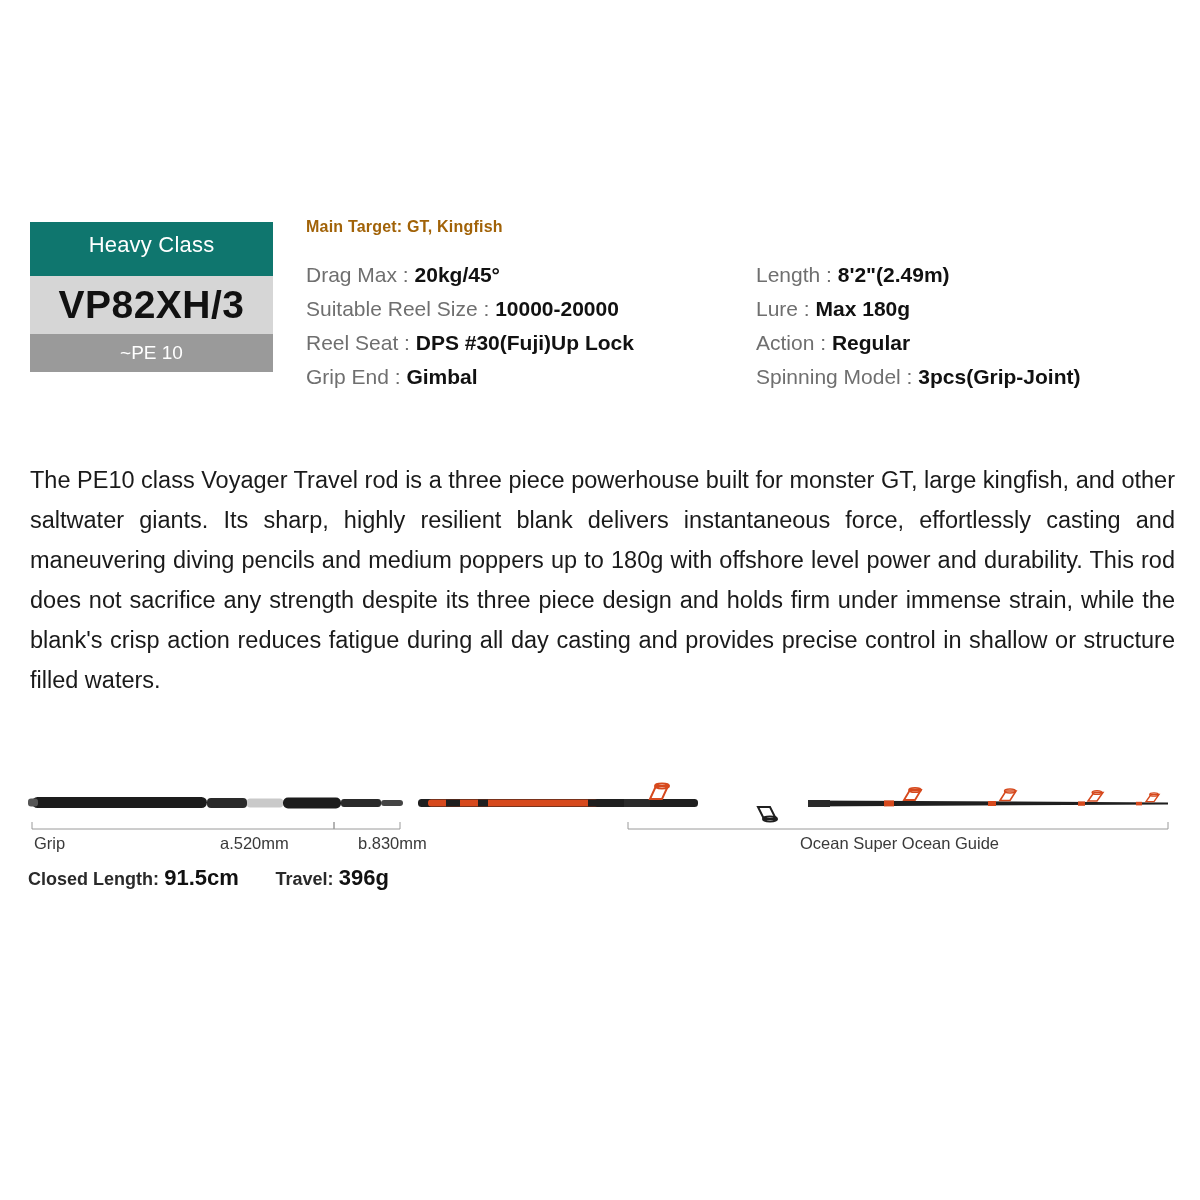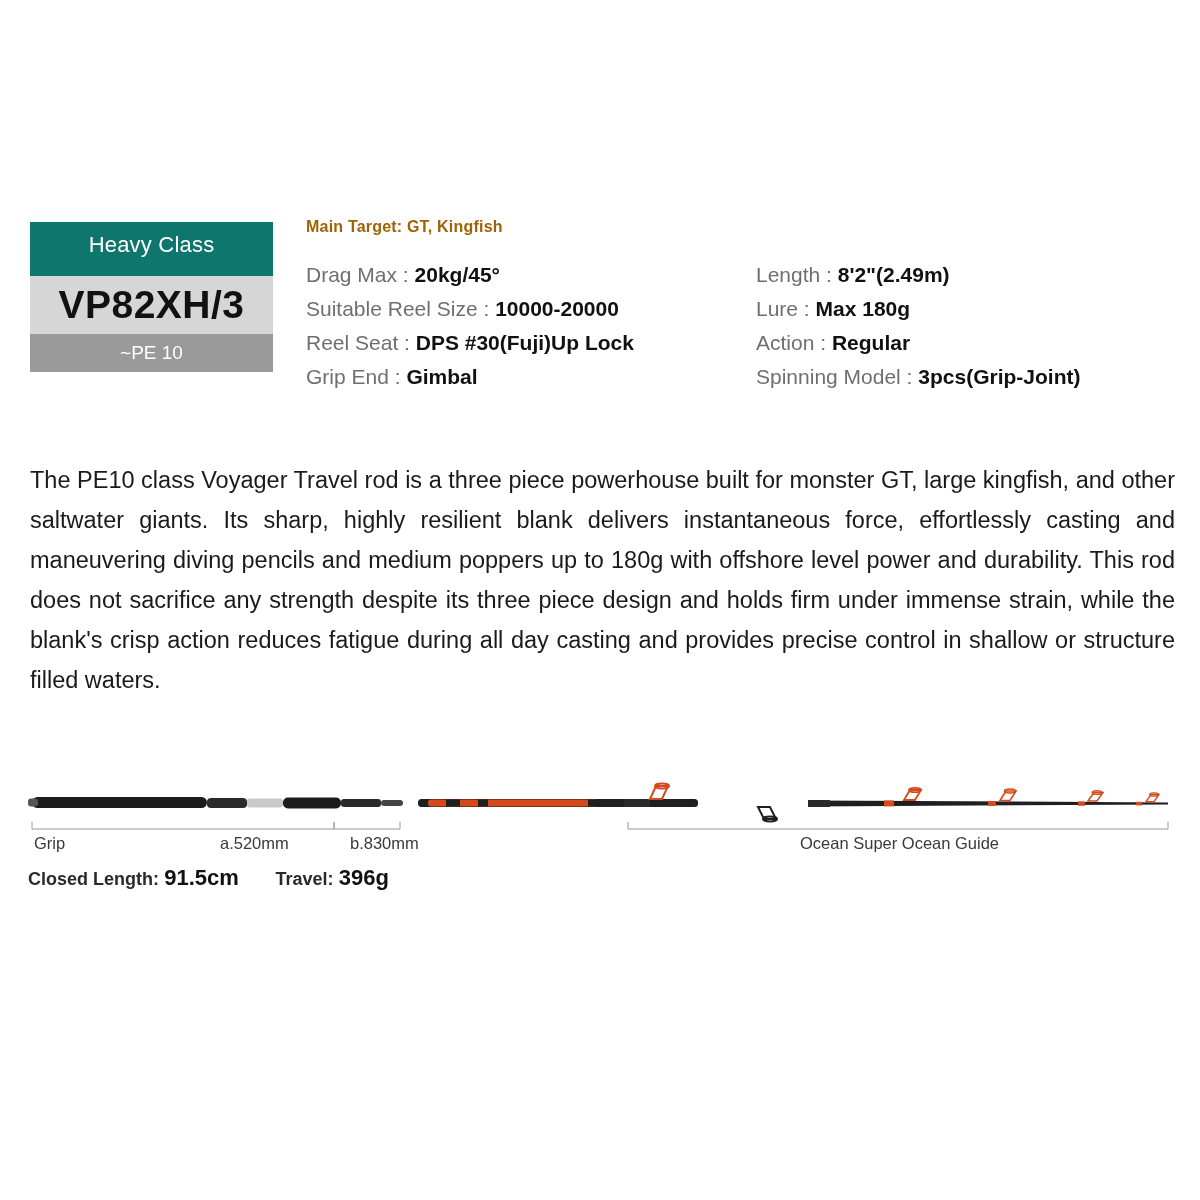--- a/index.html
+++ b/index.html
@@ -125,21 +125,21 @@
   .rod-svg { display:block; }
 
   .dim-label {
     position: absolute;
     font-size: 16.5px;
     color: #3a3a3a;
     white-space: nowrap;
   }
   .lbl-grip   { left: 6px;   top: 56px; }
   .lbl-a      { left: 192px; top: 56px; }
-  .lbl-b      { left: 322px; top: 56px; text-align: center; }
+  .lbl-b      { left: 330px; top: 56px; text-align: center; }
   .lbl-guide  { left: 772px; top: 56px; }
 
   .bottom-specs {
     position: absolute;
     left: 0;
     top: 87px;
     font-size: 19px;
     white-space: nowrap;
   }
   .bs-label { color: #2a2a2a; font-weight: bold; font-size: 18px;}

